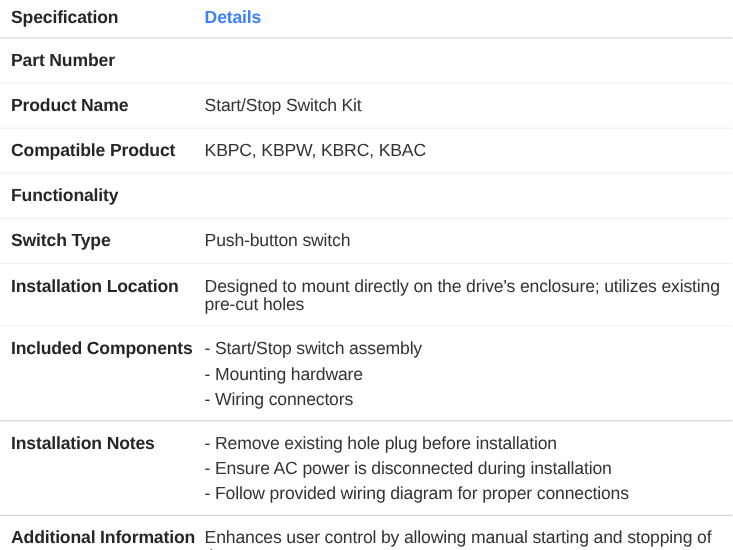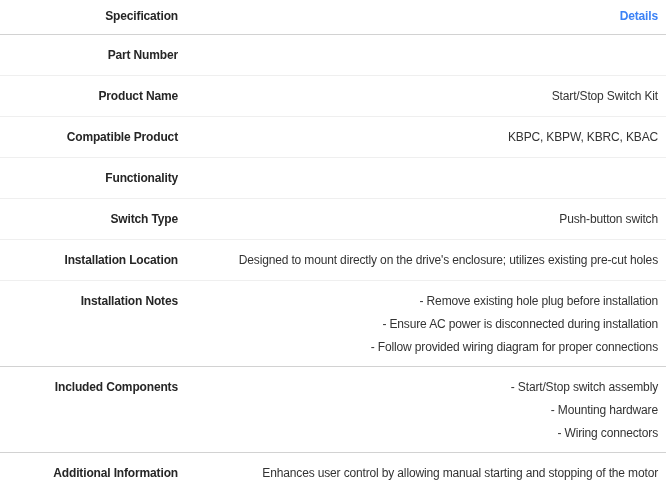--- a/index.html
+++ b/index.html
@@ -11,25 +11,24 @@
   }
   .spec-table { width: 666px; }
   .row {
     display: flex;
     align-items: flex-start;
     border-bottom: 1px solid #efefef;
   }
   .row.sep-dark  { border-bottom-color: #d2d2d2; }
   .row.sep-none  { border-bottom: none; }
   .cell {
-    font-size: 12px;
+    font-size: 16px;
     line-height: 17px;
     letter-spacing: -0.15px;
     color: #333333;
-    text-align: right;
   }
   .col-spec {
     width: 186px;
     flex: 0 0 186px;
     padding: 12px 8px 10px 10px;
     font-weight: 700;
     color: #262626;
   }
   .col-details {
     flex: 1 1 auto;
@@ -82,34 +81,34 @@
   </div>
 
   <div class="row r-single">
     <div class="cell col-spec">Installation Location</div>
     <div class="cell col-details">
       <div class="detail-line">Designed to mount directly on the drive's enclosure; utilizes existing pre-cut holes</div>
     </div>
   </div>
 
   <div class="row sep-dark">
+    <div class="cell col-spec">Included Components</div>
+    <div class="cell col-details">
+      <div class="detail-line">- Start/Stop switch assembly</div>
+      <div class="detail-line">- Mounting hardware</div>
+      <div class="detail-line">- Wiring connectors</div>
+    </div>
+  </div>
+
+  <div class="row sep-dark">
     <div class="cell col-spec">Installation Notes</div>
     <div class="cell col-details">
       <div class="detail-line">- Remove existing hole plug before installation</div>
       <div class="detail-line">- Ensure AC power is disconnected during installation</div>
       <div class="detail-line">- Follow provided wiring diagram for proper connections</div>
-    </div>
-  </div>
-
-  <div class="row sep-dark">
-    <div class="cell col-spec">Included Components</div>
-    <div class="cell col-details">
-      <div class="detail-line">- Start/Stop switch assembly</div>
-      <div class="detail-line">- Mounting hardware</div>
-      <div class="detail-line">- Wiring connectors</div>
     </div>
   </div>
 
   <div class="row r-single sep-none">
     <div class="cell col-spec">Additional Information</div>
     <div class="cell col-details">
       <div class="detail-line">Enhances user control by allowing manual starting and stopping of the motor</div>
     </div>
   </div>
 

